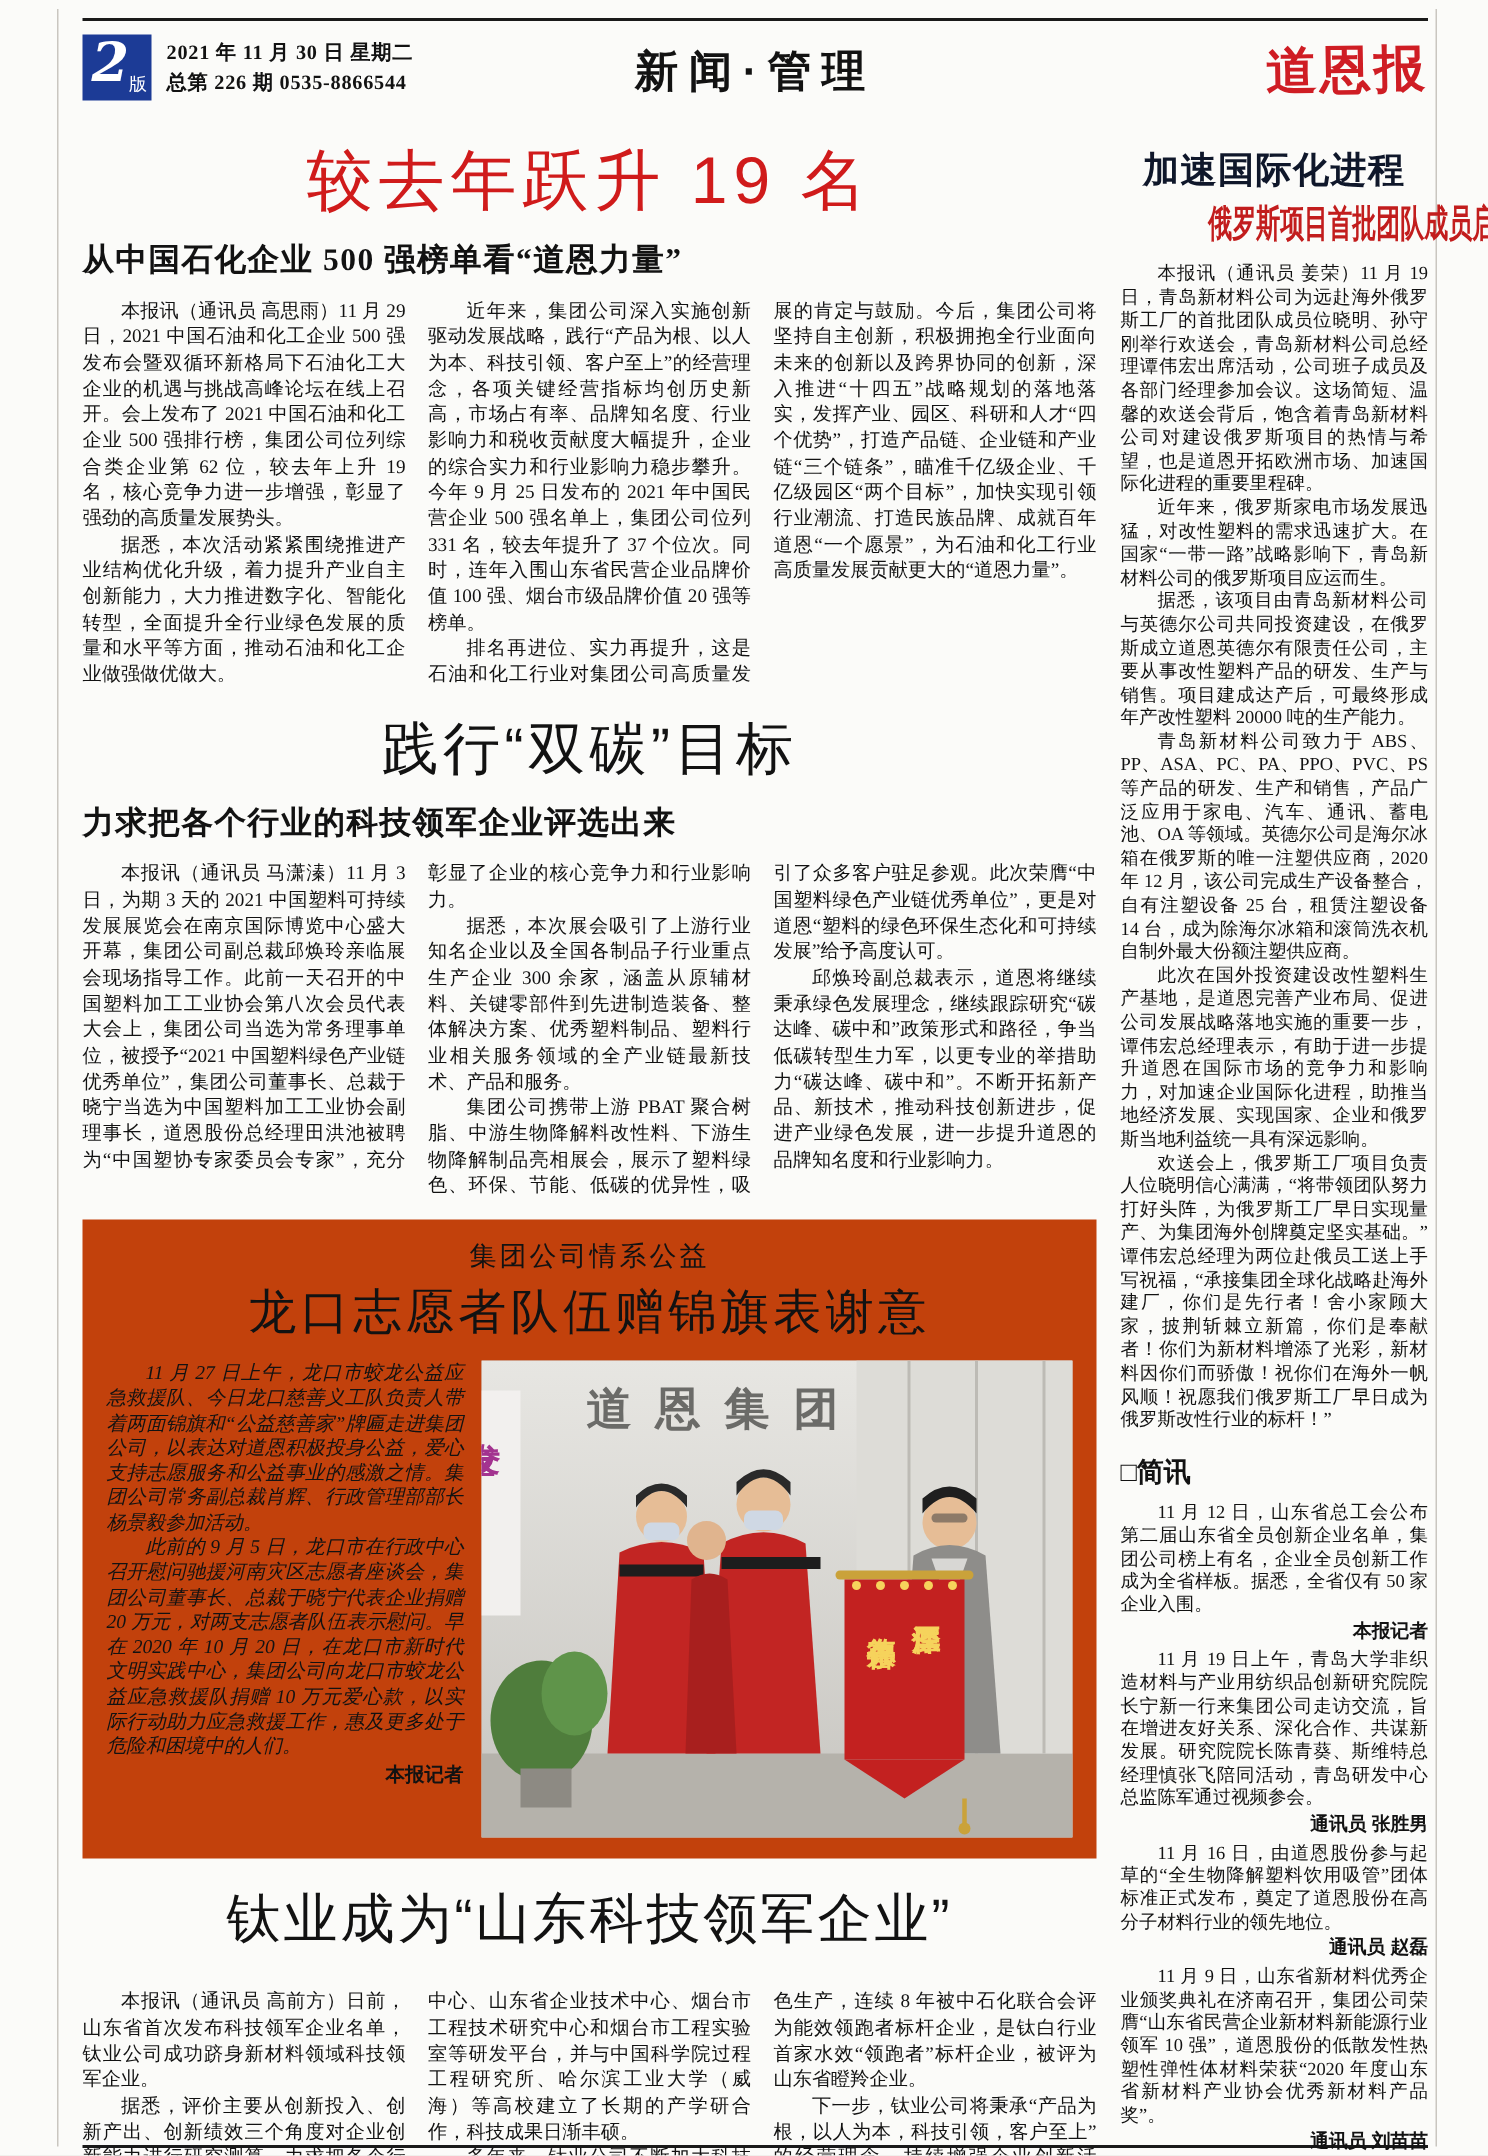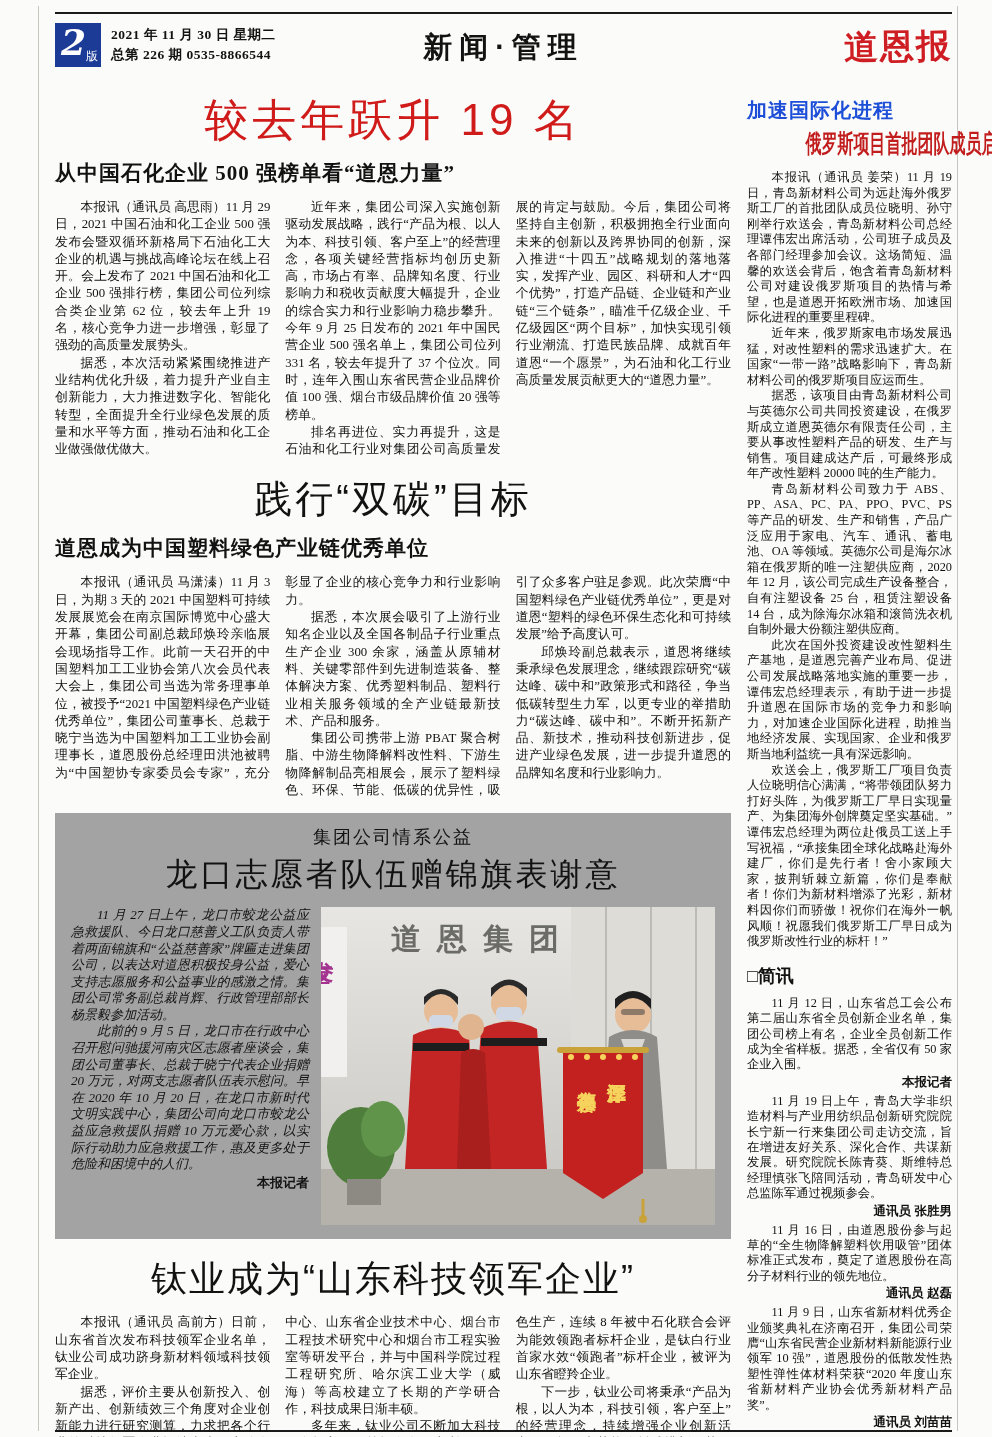--- a/index.html
+++ b/index.html
@@ -31,35 +31,35 @@
   .right-region{width:205px;flex:0 0 auto;}
 
   
   .hl{text-align:center;font-family:"Liberation Sans","DejaVu Sans",sans-serif;font-weight:400;}
   .a1-headline{color:#d01b1b;font-size:44px;letter-spacing:4px;margin-top:4px;}
   .sub-headline{font-size:21px;font-weight:bold;margin:9px 0 12px;letter-spacing:1px;}
   .body3{column-count:3;column-gap:15px;text-align:justify;font-size:12.8px;line-height:17.3px;}
   .body3 p,.r-body p,.box-text p,.brief-text{margin:0;text-indent:2em;}
 
   .a2-headline{font-size:38px;letter-spacing:3px;margin-top:16px;}
-  .a3-headline{font-size:36px;letter-spacing:2px;margin-top:16px;margin-bottom:10px;}
-
-  
-  .charity-box{background:#a3a3a3;margin-top:14px;padding:12px 16px 14px;}
+  .a3-headline{font-size:36px;letter-spacing:2px;margin-top:16px;margin-bottom:22px;}
+
+  
+  .charity-box{background:#c2410c;margin-top:14px;padding:12px 16px 14px;}
   .box-kicker{text-align:center;font-size:18px;letter-spacing:2px;}
   .box-headline{font-size:32px;letter-spacing:3px;margin:4px 0 10px;}
   .box-body{display:flex;gap:12px;}
   .box-text{width:238px;flex:0 0 auto;font-style:italic;font-size:13px;line-height:16.6px;text-align:justify;}
   .box-byline{text-align:right;font-weight:bold;font-style:normal;font-family:"Liberation Sans",sans-serif;font-size:13px;margin-top:2px;}
   .box-photo{flex:1;height:318px;background:#cfcdc8;}
   .box-photo svg{display:block;width:100%;height:100%;}
   .banner-text{writing-mode:vertical-rl;font-weight:bold;}
 
   
-  .r-kicker{color:#1d4ed8;font-size:20px;font-weight:bold;margin-top:10px;letter-spacing:1px;}
+  .r-kicker{color:#0f172a;text-align:center;font-size:24px;font-weight:bold;margin-top:10px;letter-spacing:1px;}
   .r-headline{color:#c21d1d;text-align:center;margin:3px 0 10px;white-space:nowrap;}
   .r-headline span{display:inline-block;font-family:"Liberation Sans",sans-serif;font-weight:900;font-size:25px;transform:scaleX(.64);transform-origin:center;letter-spacing:0;}
   .r-body{font-size:12.3px;line-height:15.6px;text-align:justify;}
   .briefs-title{font-family:"Liberation Sans",sans-serif;font-weight:bold;font-size:18px;margin:14px 0 8px;}
   .brief-text{font-size:12.3px;line-height:15.4px;text-align:justify;}
   .brief-byline{text-align:right;font-weight:bold;font-family:"Liberation Sans",sans-serif;font-size:12.5px;margin:1px 0 3px;}
 </style>
 </head>
 <body>
 
@@ -95,21 +95,21 @@
           <div class="body3">
             <p>本报讯（通讯员 高思雨）11 月 29 日，2021 中国石油和化工企业 500 强发布会暨双循环新格局下石油化工大企业的机遇与挑战高峰论坛在线上召开。会上发布了 2021 中国石油和化工企业 500 强排行榜，集团公司位列综合类企业第 62 位，较去年上升 19 名，核心竞争力进一步增强，彰显了强劲的高质量发展势头。</p>
             <p>据悉，本次活动紧紧围绕推进产业结构优化升级，着力提升产业自主创新能力，大力推进数字化、智能化转型，全面提升全行业绿色发展的质量和水平等方面，推动石油和化工企业做强做优做大。</p>
             <p>近年来，集团公司深入实施创新驱动发展战略，践行“产品为根、以人为本、科技引领、客户至上”的经营理念，各项关键经营指标均创历史新高，市场占有率、品牌知名度、行业影响力和税收贡献度大幅提升，企业的综合实力和行业影响力稳步攀升。今年 9 月 25 日发布的 2021 年中国民营企业 500 强名单上，集团公司位列 331 名，较去年提升了 37 个位次。同时，连年入围山东省民营企业品牌价值 100 强、烟台市级品牌价值 20 强等榜单。</p>
             <p>排名再进位、实力再提升，这是石油和化工行业对集团公司高质量发展的肯定与鼓励。今后，集团公司将坚持自主创新，积极拥抱全行业面向未来的创新以及跨界协同的创新，深入推进“十四五”战略规划的落地落实，发挥产业、园区、科研和人才“四个优势”，打造产品链、企业链和产业链“三个链条”，瞄准千亿级企业、千亿级园区“两个目标”，加快实现引领行业潮流、打造民族品牌、成就百年道恩“一个愿景”，为石油和化工行业高质量发展贡献更大的“道恩力量”。</p>
           </div>
         </div>
 
         <div>
           <div class="hl a2-headline">践行“双碳”目标</div>
-          <div class="sub-headline">道恩成为中国塑料绿色产业链优秀单位</div>
+          <div class="sub-headline">力求把各个行业的科技领军企业评选出来</div>
           <div class="body3">
             <p>本报讯（通讯员 马潇溱）11 月 3 日，为期 3 天的 2021 中国塑料可持续发展展览会在南京国际博览中心盛大开幕，集团公司副总裁邱焕玲亲临展会现场指导工作。此前一天召开的中国塑料加工工业协会第八次会员代表大会上，集团公司当选为常务理事单位，被授予“2021 中国塑料绿色产业链优秀单位”，集团公司董事长、总裁于晓宁当选为中国塑料加工工业协会副理事长，道恩股份总经理田洪池被聘为“中国塑协专家委员会专家”，充分彰显了企业的核心竞争力和行业影响力。</p>
             <p>据悉，本次展会吸引了上游行业知名企业以及全国各制品子行业重点生产企业 300 余家，涵盖从原辅材料、关键零部件到先进制造装备、整体解决方案、优秀塑料制品、塑料行业相关服务领域的全产业链最新技术、产品和服务。</p>
             <p>集团公司携带上游 PBAT 聚合树脂、中游生物降解料改性料、下游生物降解制品亮相展会，展示了塑料绿色、环保、节能、低碳的优异性，吸引了众多客户驻足参观。此次荣膺“中国塑料绿色产业链优秀单位”，更是对道恩“塑料的绿色环保生态化和可持续发展”给予高度认可。</p>
             <p>邱焕玲副总裁表示，道恩将继续秉承绿色发展理念，继续跟踪研究“碳达峰、碳中和”政策形式和路径，争当低碳转型生力军，以更专业的举措助力“碳达峰、碳中和”。不断开拓新产品、新技术，推动科技创新进步，促进产业绿色发展，进一步提升道恩的品牌知名度和行业影响力。</p>
           </div>
         </div>
 
         <div class="charity-box">
           <div class="box-kicker">集团公司情系公益</div>

